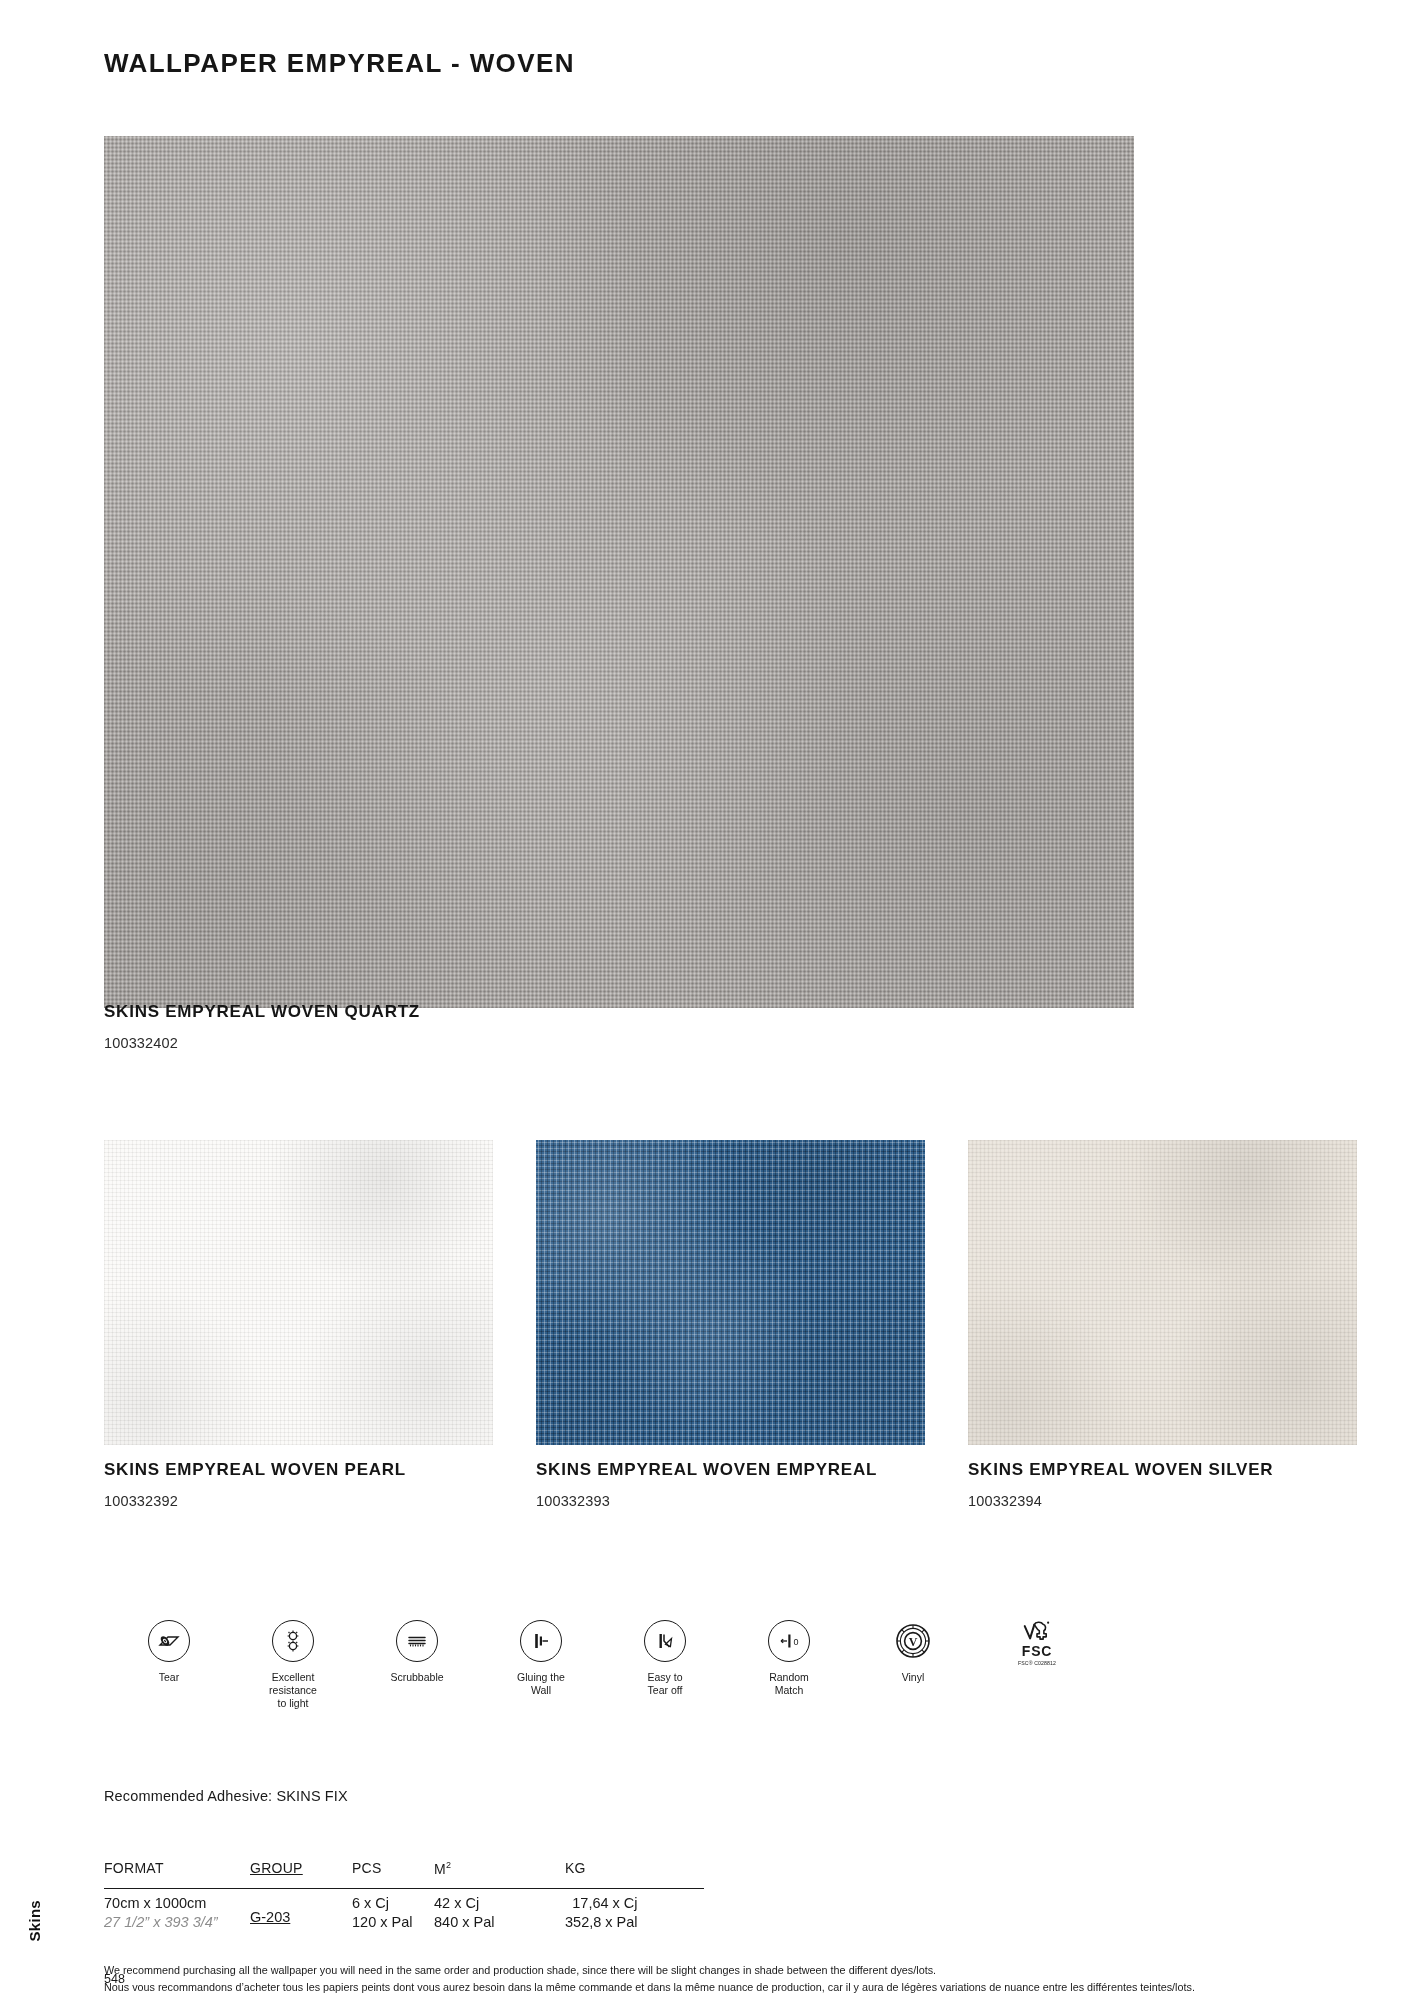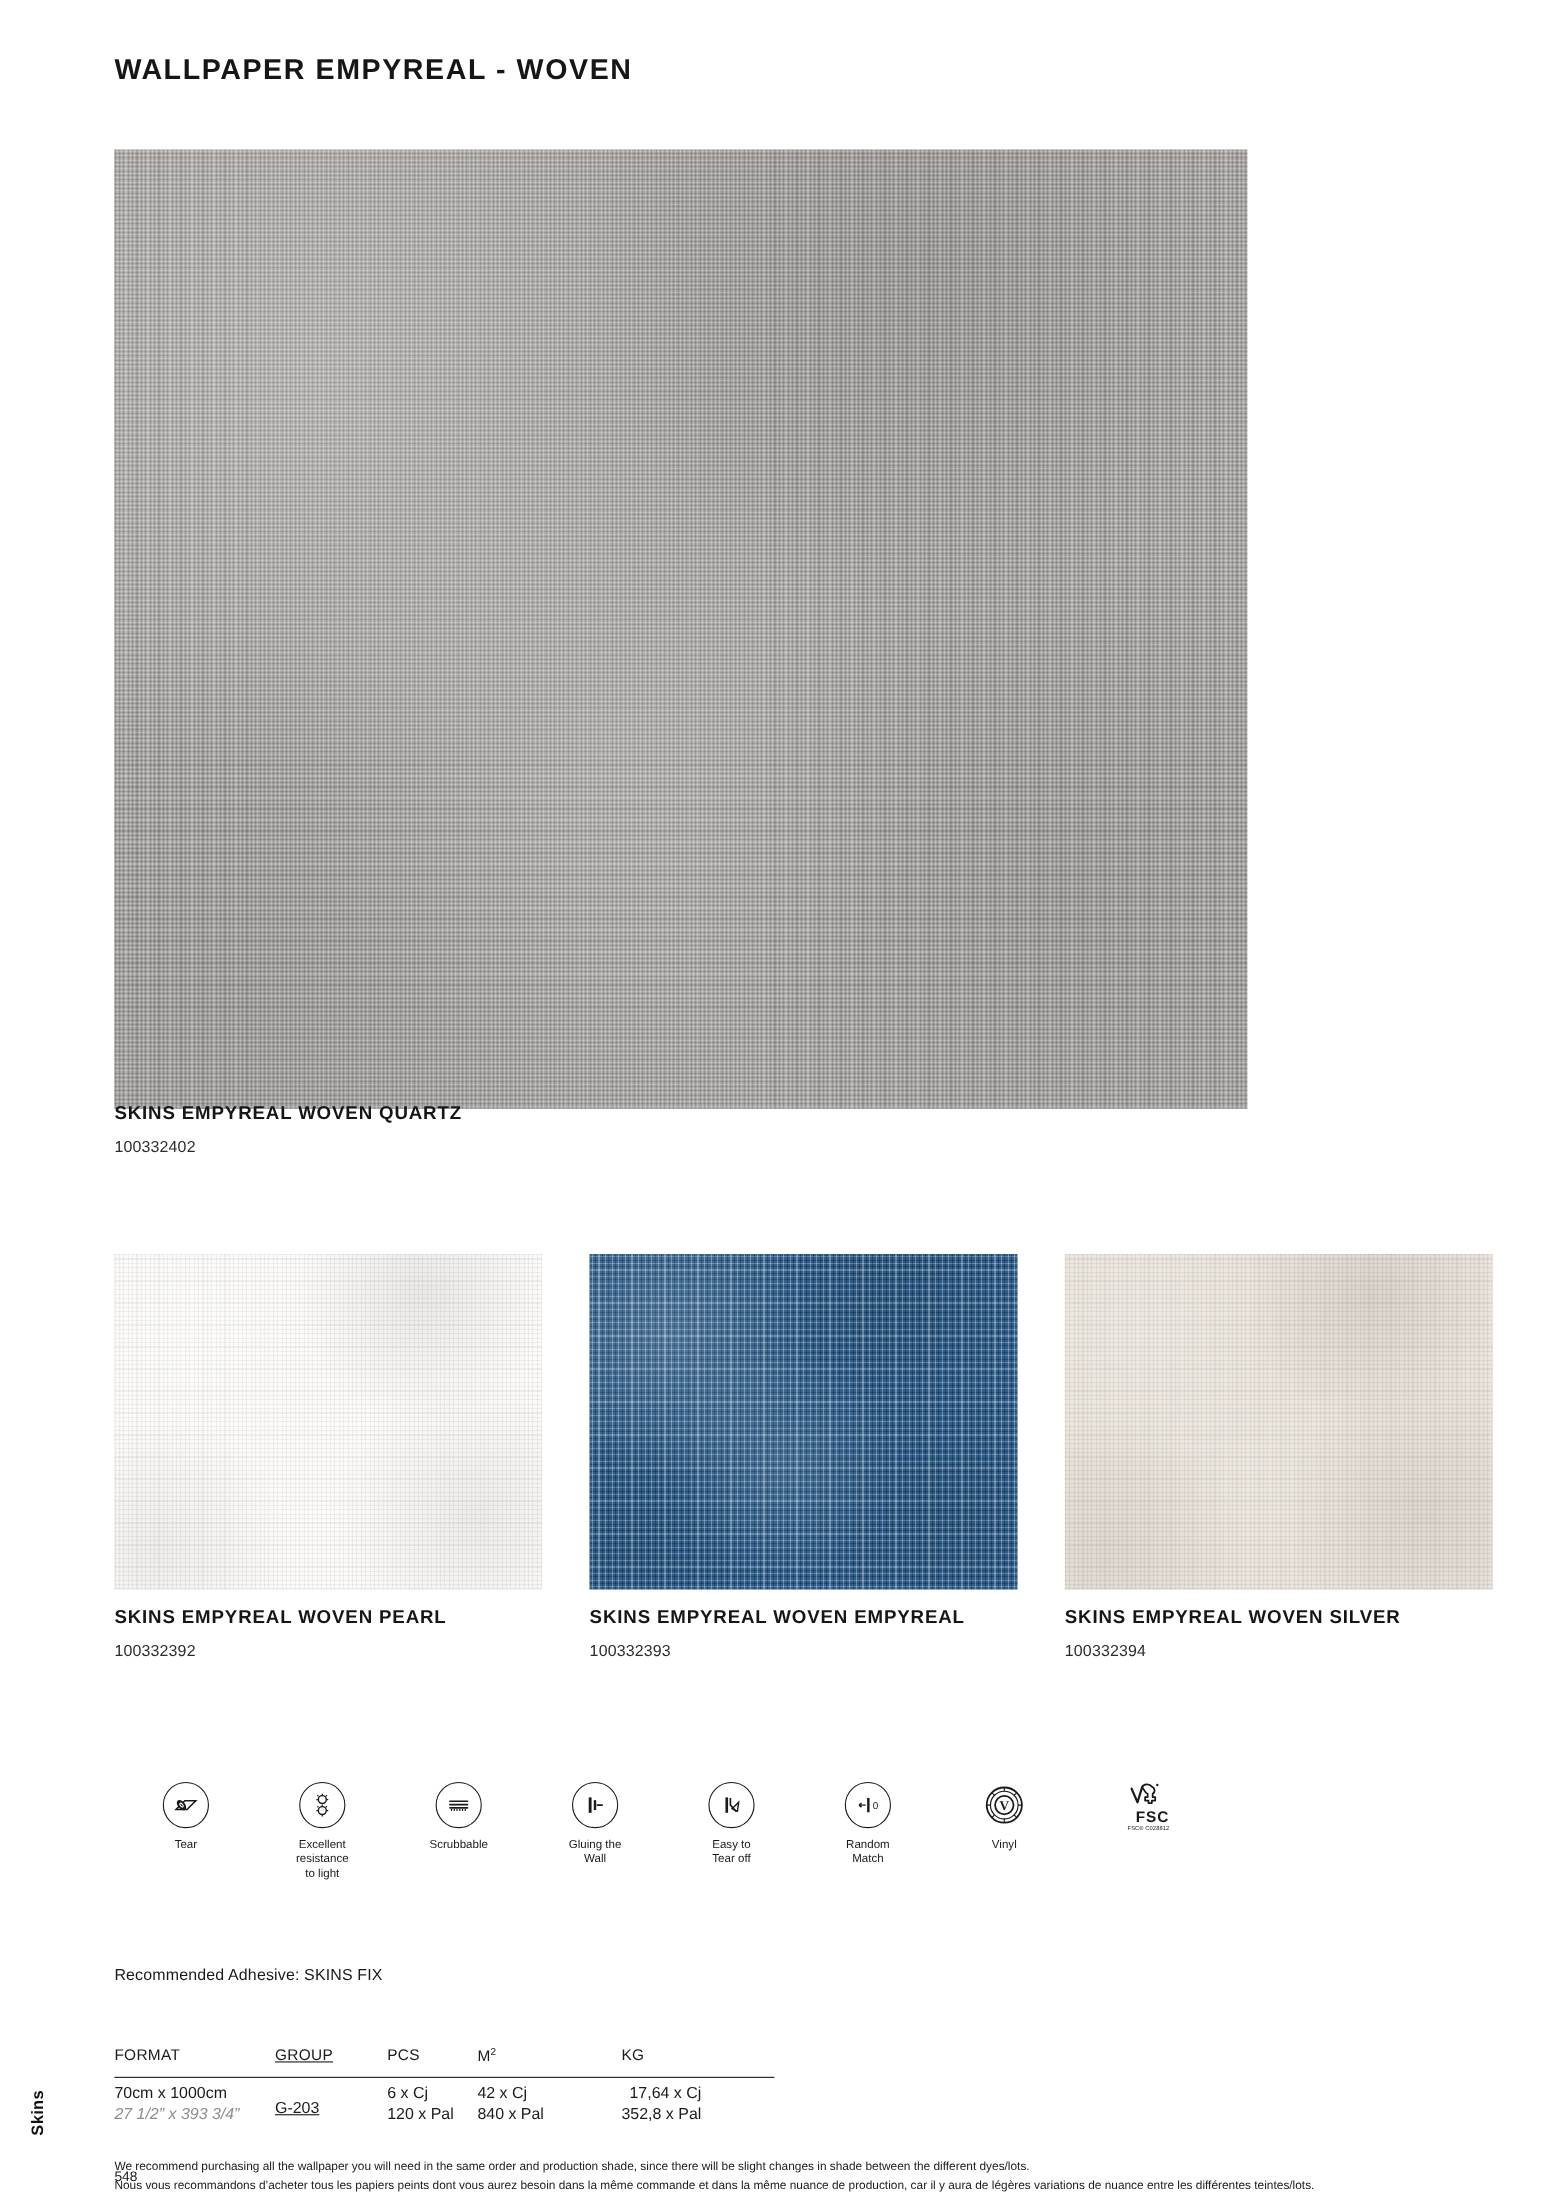--- a/index.html
+++ b/index.html
@@ -108,21 +108,21 @@
     width: 42px; height: 42px; border-radius: 50%;
     border: 1.7px solid #1a1a1a;
     display: flex; align-items: center; justify-content: center;
   }
   .icon-label {
     margin-top: 9px; font-size: 10.5px; line-height: 1.22;
     text-align: center; color: #1a1a1a; white-space: pre-line;
   }
   .fsc-mark {
     width: 52px; height: 46px;
-    display: flex; flex-direction: column; align-items: flex-end; justify-content: flex-start;
+    display: flex; flex-direction: column; align-items: center; justify-content: flex-start;
   }
   .fsc-text { font-size: 14px; font-weight: bold; letter-spacing: 0.06em; line-height: 1; margin-top: 1px; }
   .fsc-code { font-size: 5.2px; letter-spacing: 0.02em; margin-top: 2px; }
 
   
   .adhesive {
     position: absolute; left: 104px; top: 1788px;
     font-size: 14.5px; color: #1a1a1a; letter-spacing: 0.01em;
   }
 

